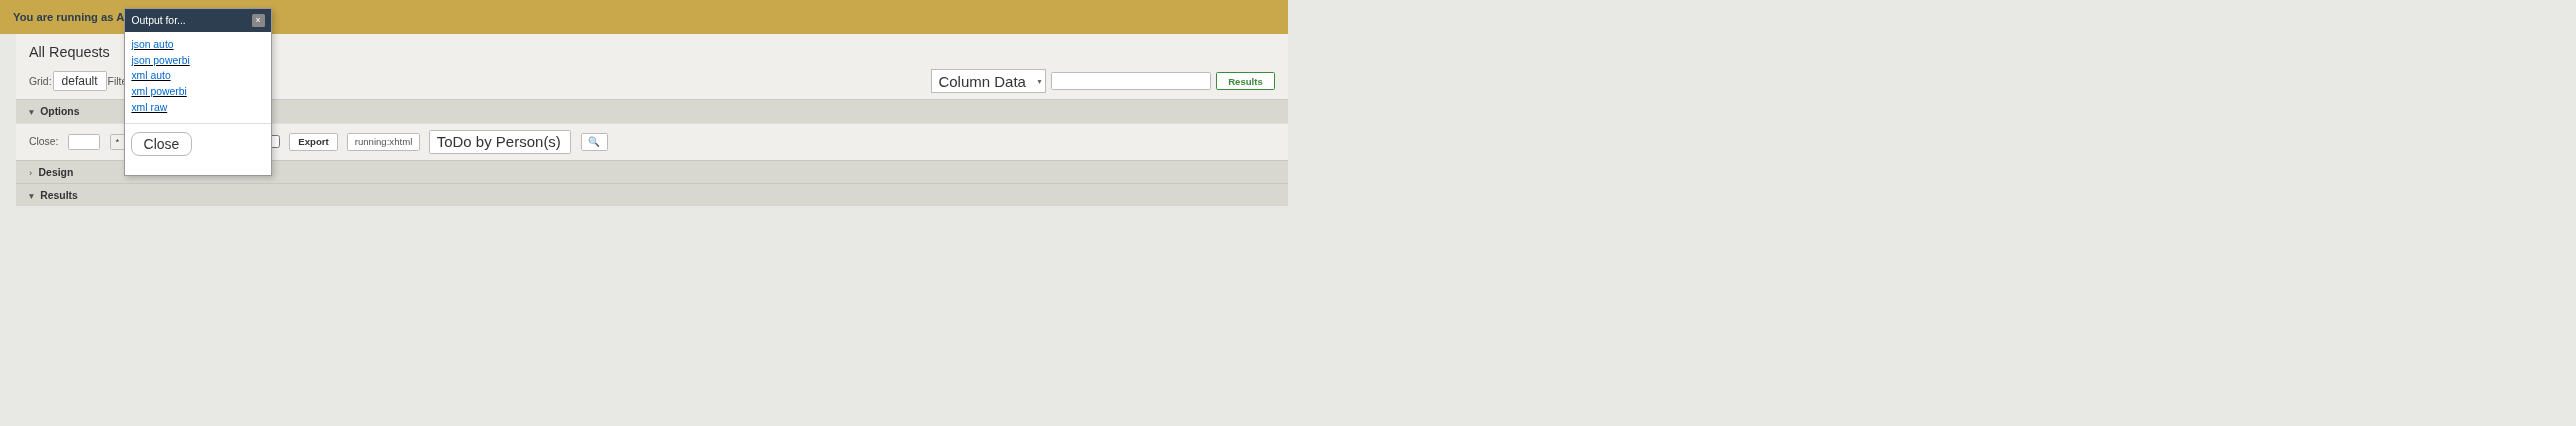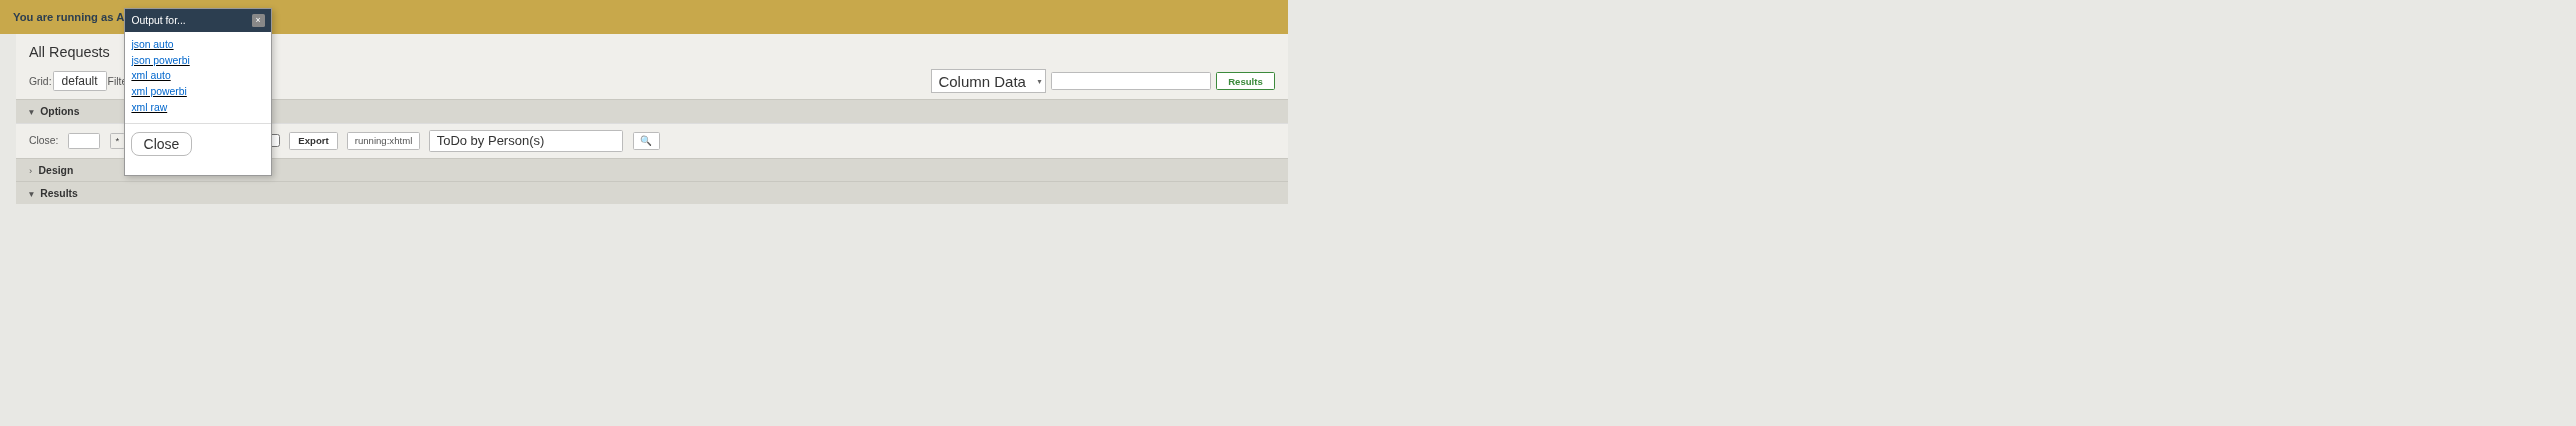--- a/index.html
+++ b/index.html
@@ -217,22 +217,22 @@
       border: 0.8px solid #bbb;
       padding: 2.4px 6.4px;
       font-size: 9.6px;
       color: #555;
       border-radius: 1.6px;
     }
 
     .todo-input {
       border: 0.8px solid #bbb;
       padding: 2.4px 6.4px;
-      font-size: 13px;
-      width: 194px;
+      font-size: 15px;
+      width: 142px;
       background: #fff;
       border-radius: 1.6px;
       color: #333;
     }
 
     .search-icon-btn {
       background: #fff;
       border: 0.8px solid #bbb;
       padding: 2.4px 6.4px;
       cursor: pointer;

